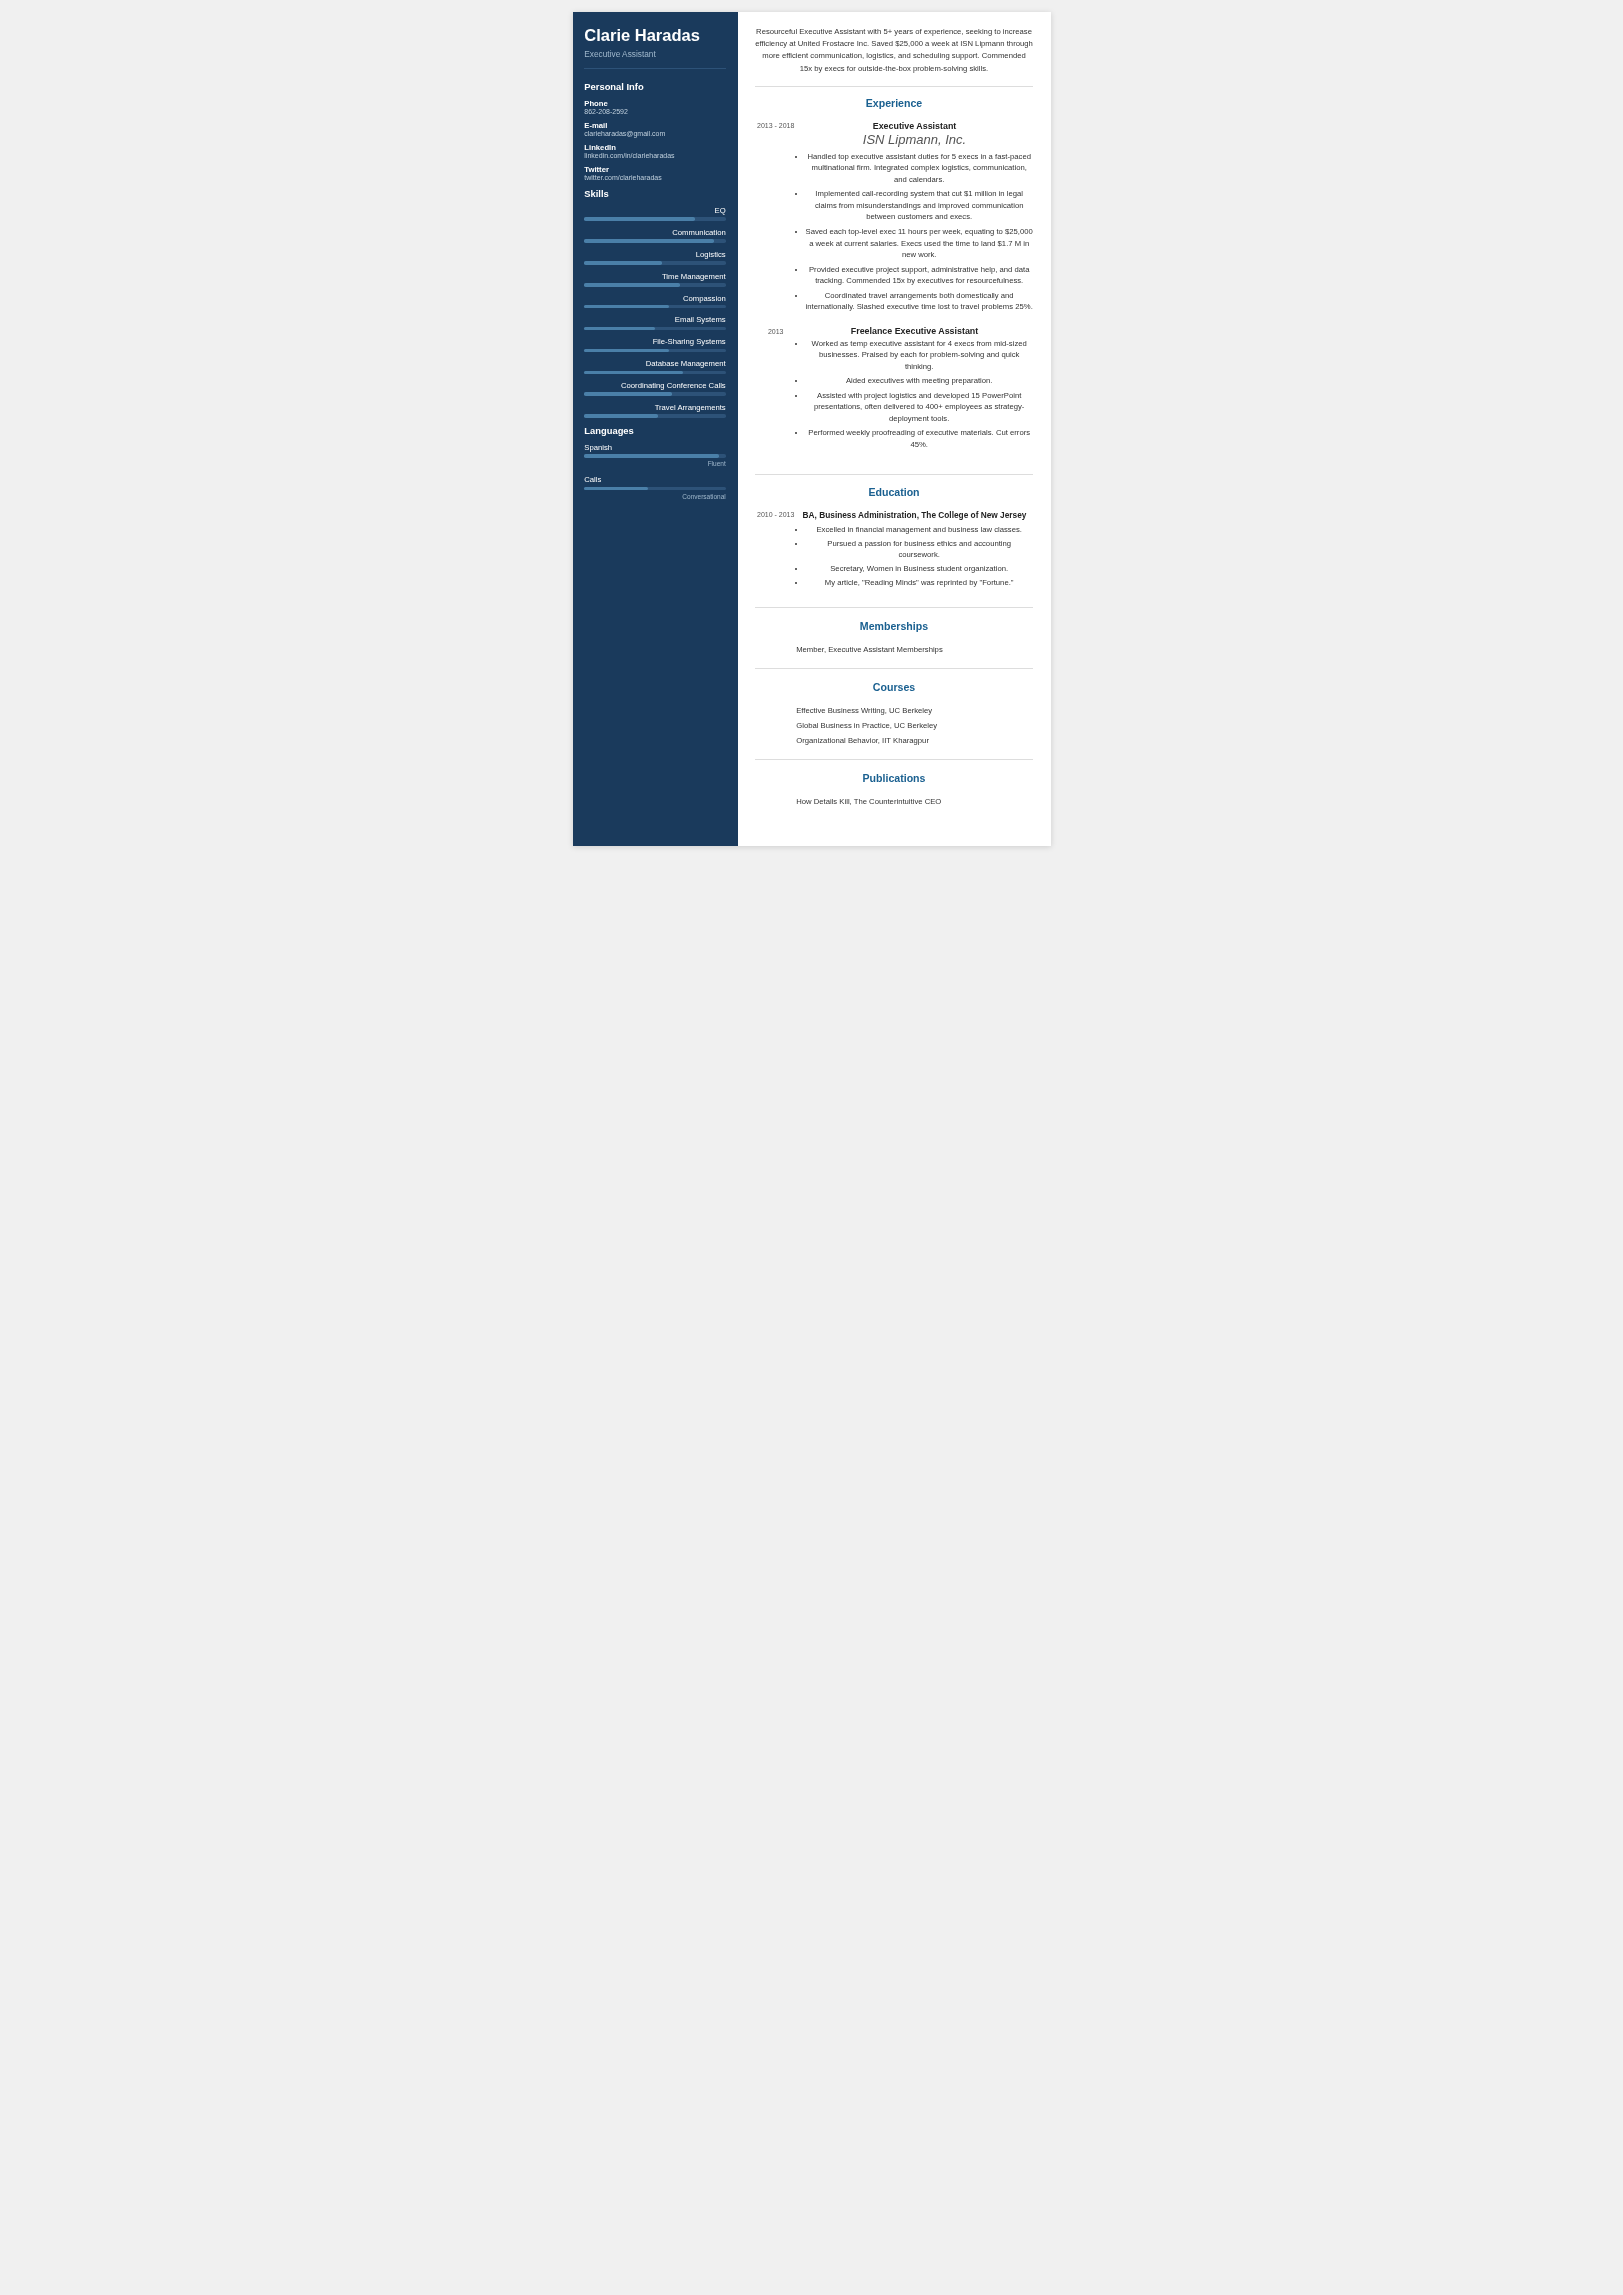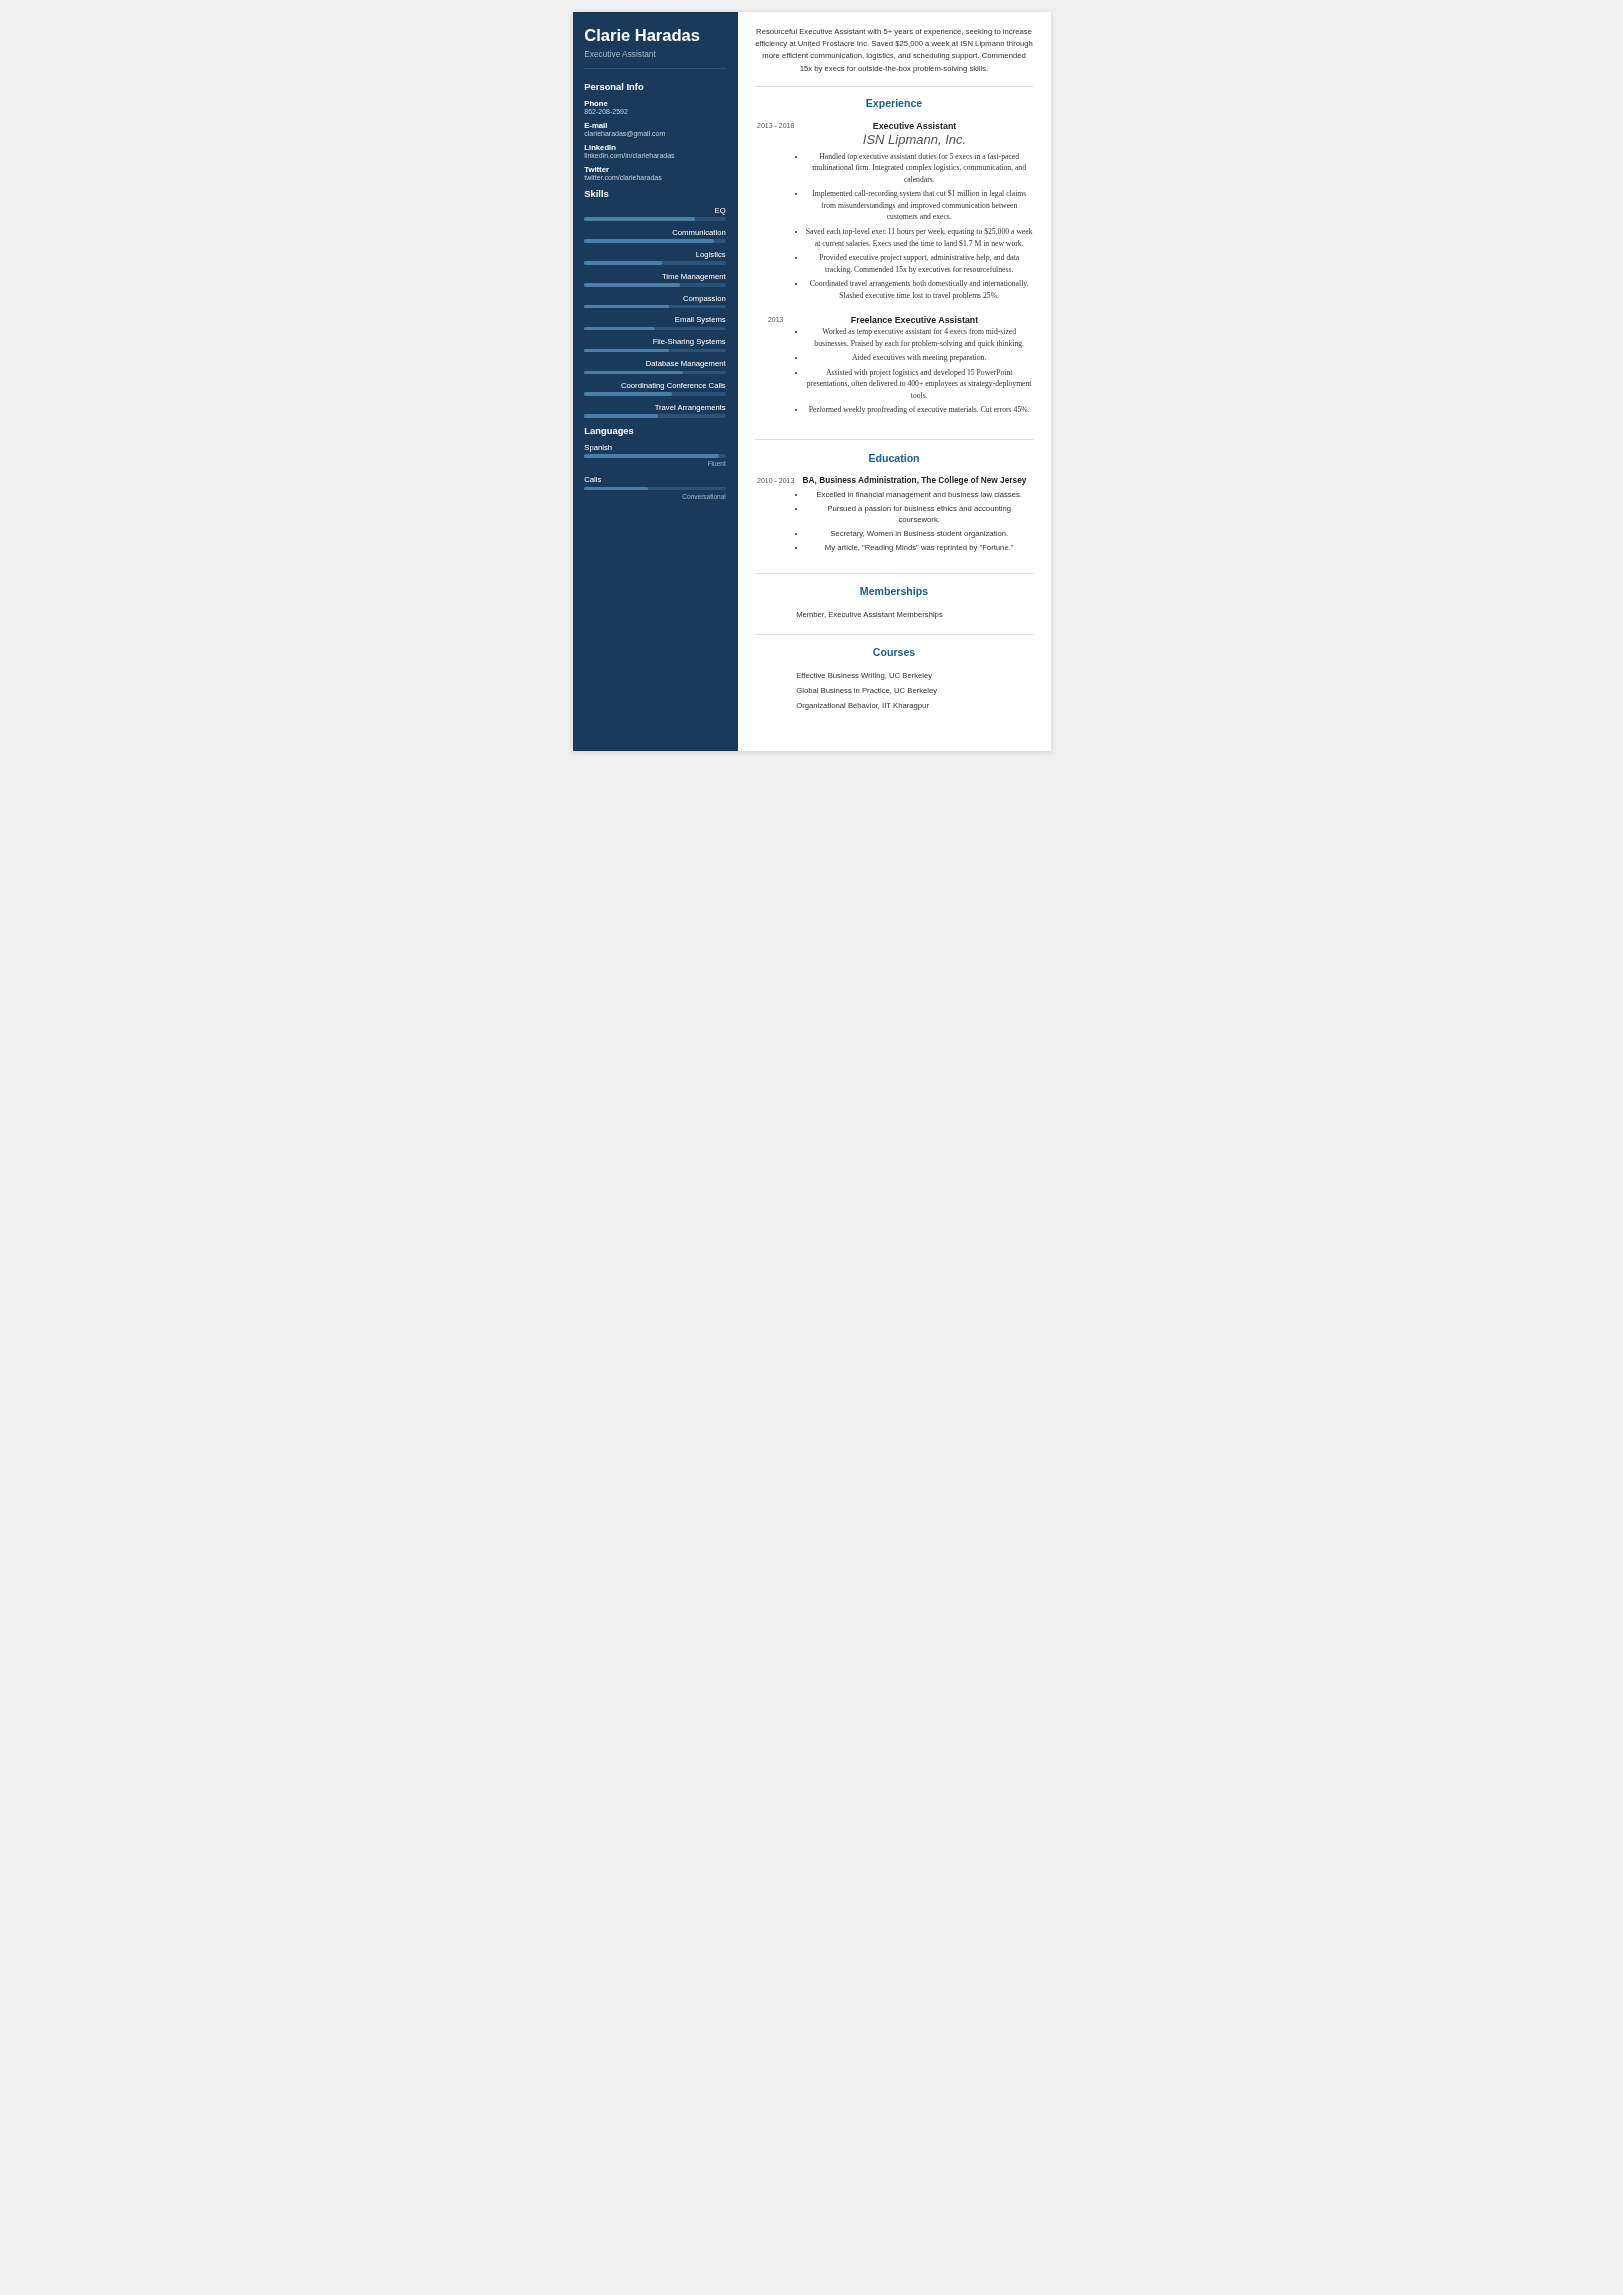--- a/index.html
+++ b/index.html
@@ -148,21 +148,20 @@
       margin-bottom: 1.2px;
     }
     .exp-company {
       font-size: 13px;
       font-style: italic;
       color: #555;
       margin-bottom: 3.5px;
     }
     .exp-bullets {
       padding-left: 9.4px;
-      font-family: Liberation Serif, serif;
     }
     .exp-bullets li {
       font-size: 7.7px;
       color: #333;
       line-height: 1.5;
       margin-bottom: 3px;
     }
     .edu-entry {
       display: flex;
       margin-bottom: 7px;
@@ -391,15 +390,24 @@
     <div class="course-indent"></div>
     <div class="course-text">Global Business in Practice, UC Berkeley</div>
   </div>
           <div class="course-row">
     <div class="course-indent"></div>
     <div class="course-text">Organizational Behavior, IIT Kharagpur</div>
   </div>
         </div>
     </div>
 
+    <div class="section">
+      <div class="section-title">Publications</div>
+      <div id="publications-list">
+          <div class="pub-row">
+    <div class="pub-indent"></div>
+    <div class="pub-text">How Details Kill, The Counterintuitive CEO</div>
+  </div>
+        </div>
+    </div>
   </div>
 </div>
 
 
 </body></html>

